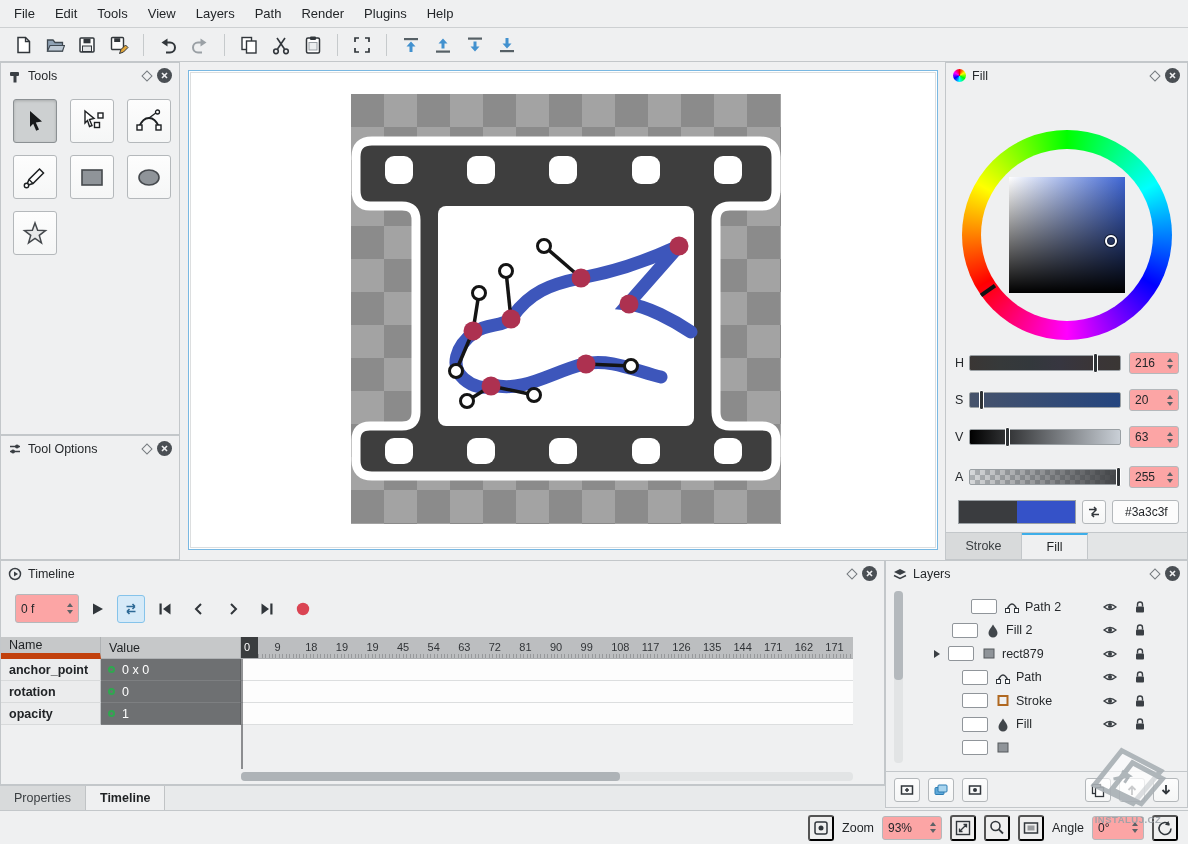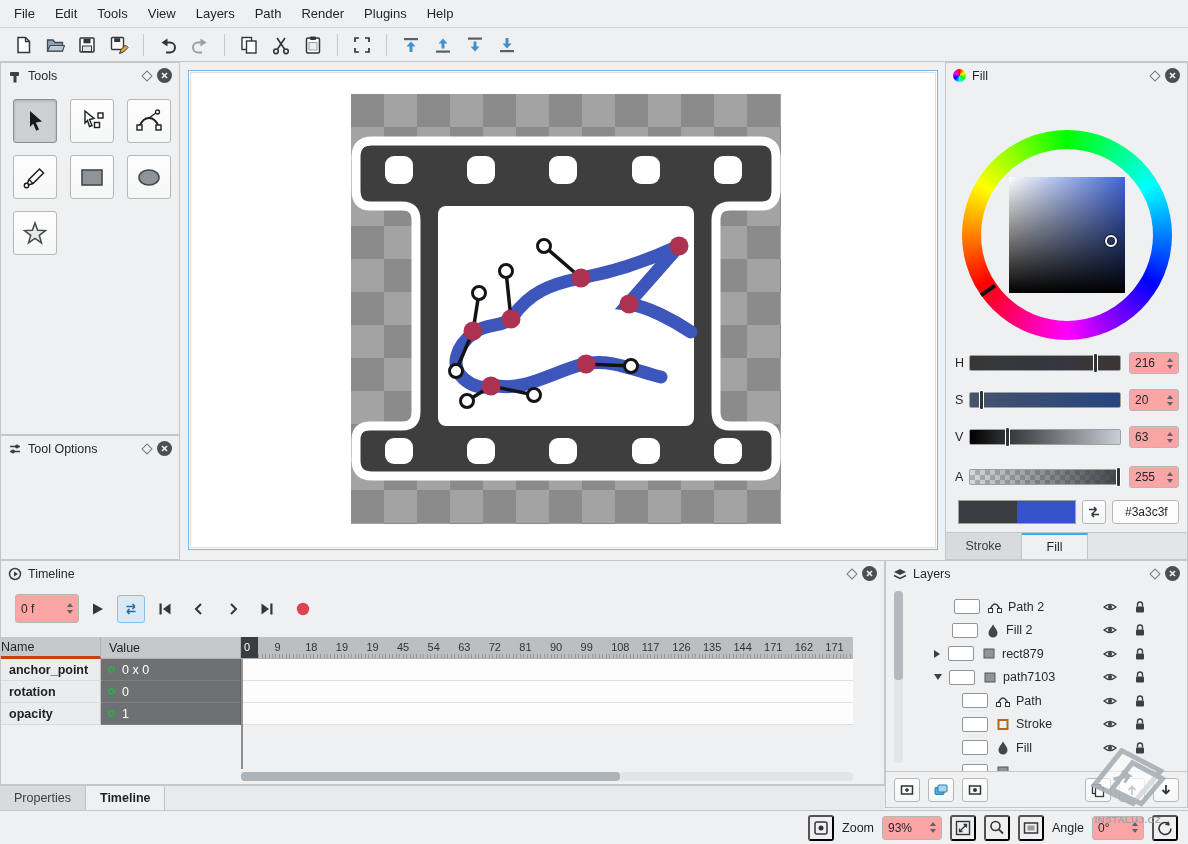--- a/index.html
+++ b/index.html
@@ -48,21 +48,21 @@
 .mini-btn{position:absolute;width:24px;height:24px;background:linear-gradient(#fdfdfd,#f5f6f6);border:1px solid #b4b8bb;border-radius:3px;display:flex;align-items:center;justify-content:center}
 .hexfield{position:absolute;background:#fcfcfc;border:1px solid #b4b8bb;border-radius:3px;font-size:12px;display:flex;align-items:center;padding-left:12px}
 .fp-tabs{position:absolute;left:0;bottom:0;width:241px;height:27px;display:flex;border-top:1px solid #c3c7ca;background:#e3e5e6}
 .fp-tab{height:100%;display:flex;align-items:center;justify-content:center;font-size:12.5px;border-right:1px solid #c3c7ca;background:#d8dadb;color:#3a3e41}
 .fp-tab.active{background:#eff0f1;color:#1f2224;border-top:2px solid #3daee9}
 
 .transport{position:absolute;width:28px;height:28px;display:flex;align-items:center;justify-content:center;border-radius:3px;border:1px solid transparent;background:transparent}
 .transport.checked{background:#d6eaf8;border-color:#85c3ea}
 .tl-grid{position:absolute;left:0;top:76px;right:0}
 .tl-hrow{display:flex;height:22px}
-.hname{width:100px;background:#c6c8c9;border-right:1px solid #aeb1b3;border-bottom:3px solid #c2410c;display:flex;align-items:center;font-size:12.5px;color:#1f2224}
+.hname{width:100px;background:#c6c8c9;border-right:1px solid #aeb1b3;border-bottom:6px solid #c2410c;display:flex;align-items:center;padding-left:8px;font-size:12.5px;color:#1f2224}
 .hvalue{width:140px;background:#c6c8c9;border-right:1px solid #aeb1b3;border-bottom:1px solid #aeb1b3;display:flex;align-items:center;padding-left:8px;font-size:12.5px;color:#1f2224}
 .ruler{width:612px;background:#bcbec0;border-bottom:1px solid #aeb1b3;position:relative;display:flex;
  background-image:repeating-linear-gradient(90deg,#97999b 0,#97999b 1px,transparent 1px,transparent 3.44px);
  background-size:100% 4px;background-position:0 100%;background-repeat:no-repeat}
 .rcur{position:absolute;left:0;top:0;width:17px;height:100%;background:#3a3d3f}
 .rt{flex:none;width:30.6px;font-size:11px;color:#313437;padding-left:3px;line-height:21px;position:relative}
 .rt.w{color:#fff}
 .prow{display:flex;height:22px}
 .pname{width:100px;background:#ebeced;border-right:1px solid #c0c3c5;border-bottom:1px solid #d8dadb;font-weight:bold;font-size:12.5px;display:flex;align-items:center;padding-left:8px;color:#202326}
 .pval{width:140px;background:#6e7072;color:#fff;display:flex;align-items:center;gap:7px;padding-left:7px;font-size:12.5px;border-bottom:1px solid #7d7f81;border-right:1px solid #5f6163}
@@ -578,21 +578,21 @@
           <line x1="5" y1="5" x2="10" y2="10" stroke="#eff0f1" stroke-width="1.6"></line>
           <line x1="10" y1="5" x2="5" y2="10" stroke="#eff0f1" stroke-width="1.6"></line>
         </svg>
       </span>
   </div>
   <div class="ltree">
     <div class="lscroll">
         <div class="lthumb"></div>
       </div>
     <div style="padding-top:8px">
-      <div class="lrow" style="padding-left:68px">
+      <div class="lrow" style="padding-left:85px">
         <span class="lbox"></span>
         <svg class="lic" width="14" height="15">
             <path d="M2 11 C5 3 9 3 12 11" stroke="#31363b" fill="none" stroke-width="1.6"></path>
             <rect x="0.5" y="9.5" width="4" height="4" fill="#fff" stroke="#31363b"></rect>
             <rect x="9.5" y="9.5" width="4" height="4" fill="#fff" stroke="#31363b"></rect>
           </svg>
         <span class="llabel">Path 2</span>
         <svg class="leye" width="14" height="14">
             <path d="M1 7 Q7 2 13 7 Q7 12 1 7 Z" fill="none" stroke="#3a3f44" stroke-width="1.4"></path>
             <circle cx="7" cy="7" r="2" fill="#3a3f44"></circle>
@@ -617,36 +617,20 @@
             <path d="M4.5 6.5 V4.5 a2.5 2.5 0 0 1 5 0 V6.5" fill="none" stroke="#3a3f44" stroke-width="1.4"></path>
           </svg>
       </div>
       <div class="lrow" style="padding-left:48px">
         <span class="exp-r"></span>
         <span class="lbox"></span>
         <svg class="lic" width="14" height="15">
             <rect x="2" y="3" width="10" height="9" fill="#8f9499" stroke="#55595d"></rect>
           </svg>
         <span class="llabel">rect879</span>
-        <svg class="leye" width="14" height="14">
-            <path d="M1 7 Q7 2 13 7 Q7 12 1 7 Z" fill="none" stroke="#3a3f44" stroke-width="1.4"></path>
-            <circle cx="7" cy="7" r="2" fill="#3a3f44"></circle>
-          </svg>
-        <svg class="llock" width="14" height="14">
-            <rect x="3" y="6.5" width="8" height="6" rx="1" fill="#3a3f44"></rect>
-            <path d="M4.5 6.5 V4.5 a2.5 2.5 0 0 1 5 0 V6.5" fill="none" stroke="#3a3f44" stroke-width="1.4"></path>
-          </svg>
-      </div>
-      <div class="lrow" style="padding-left:48px">
-        <span class="exp-d"></span>
-        <span class="lbox"></span>
-        <svg class="lic" width="14" height="15">
-            <rect x="2" y="3" width="10" height="9" fill="#8f9499" stroke="#55595d"></rect>
-          </svg>
-        <span class="llabel">path7103</span>
         <svg class="leye" width="14" height="14">
             <path d="M1 7 Q7 2 13 7 Q7 12 1 7 Z" fill="none" stroke="#3a3f44" stroke-width="1.4"></path>
             <circle cx="7" cy="7" r="2" fill="#3a3f44"></circle>
           </svg>
         <svg class="llock" width="14" height="14">
             <rect x="3" y="6.5" width="8" height="6" rx="1" fill="#3a3f44"></rect>
             <path d="M4.5 6.5 V4.5 a2.5 2.5 0 0 1 5 0 V6.5" fill="none" stroke="#3a3f44" stroke-width="1.4"></path>
           </svg>
       </div>
       <div class="lrow" style="padding-left:76px">

